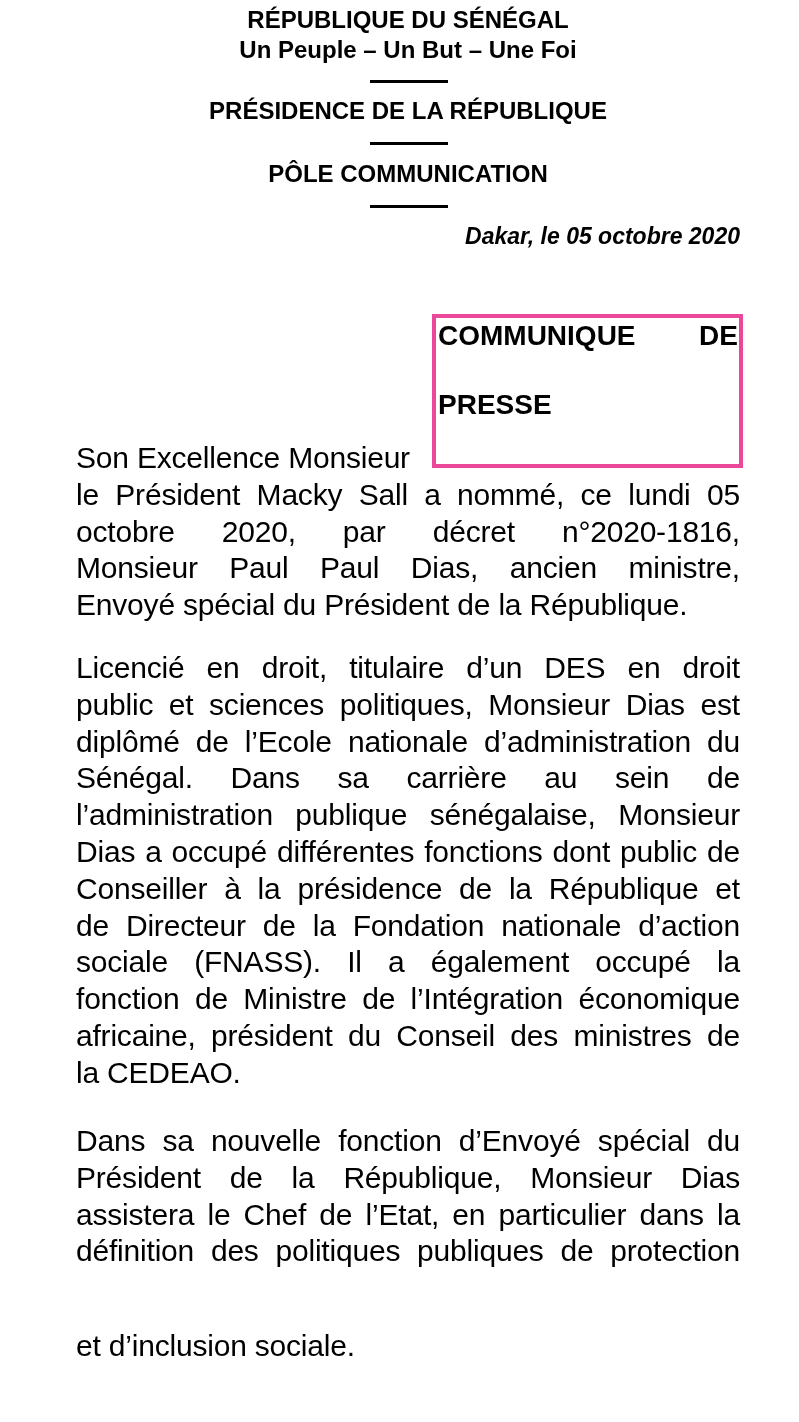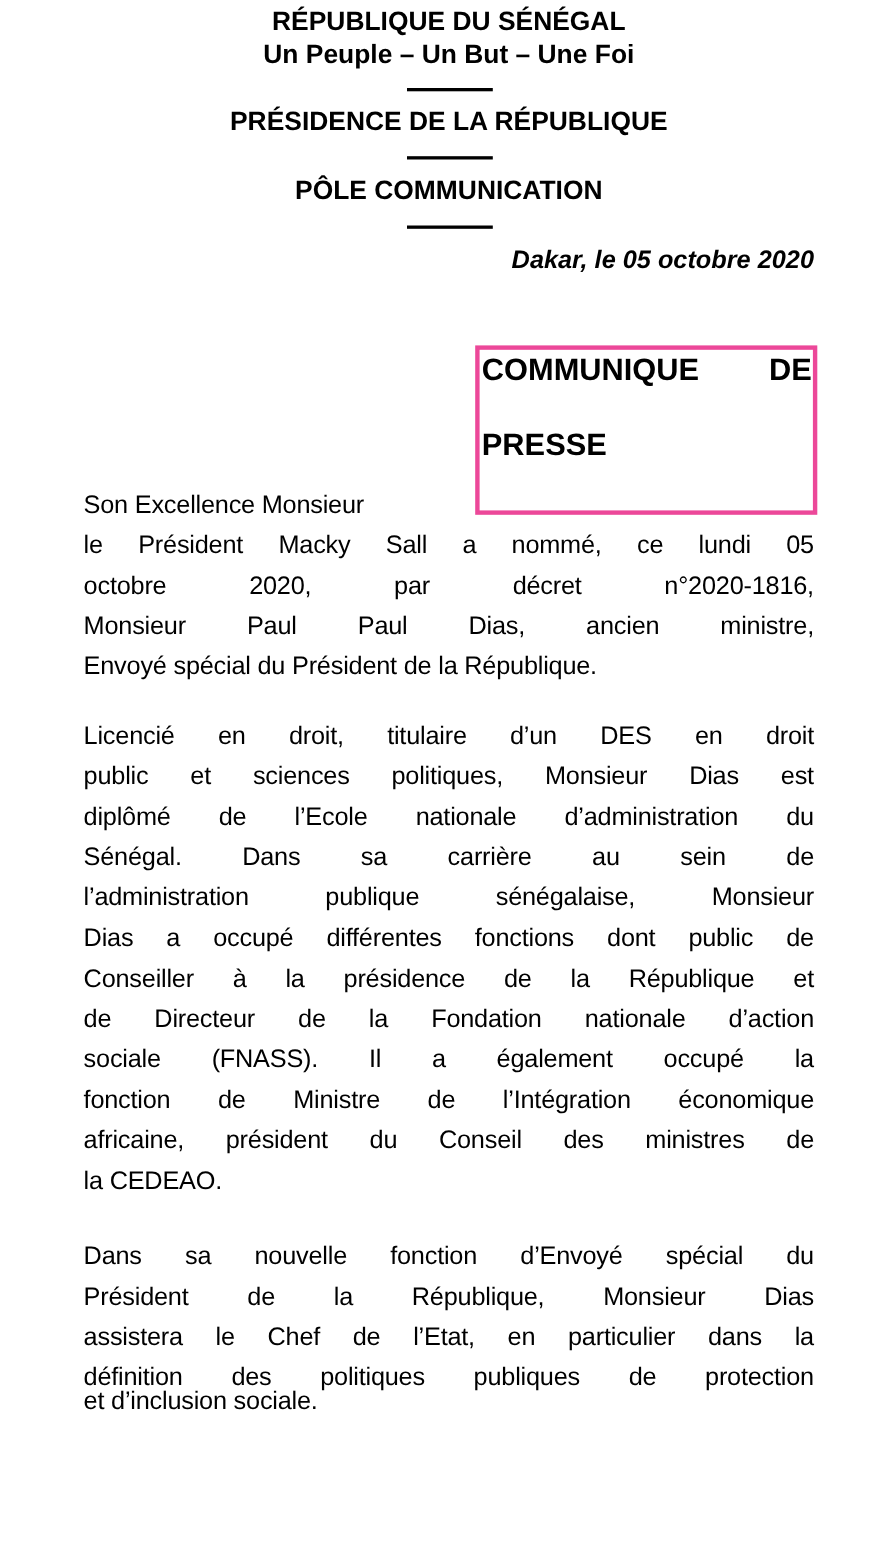--- a/index.html
+++ b/index.html
@@ -69,21 +69,21 @@
       white-space: nowrap;
     }
     .press-line.just {
       display: flex;
       justify-content: space-between;
     }
     .body-line {
       position: absolute;
       left: 76px;
       width: 664px;
-      font-size: 23px;
+      font-size: 30px;
       line-height: 36px;
       white-space: nowrap;
       letter-spacing: -0.2px;
     }
     .body-line.just {
       display: flex;
       justify-content: space-between;
     }
   </style>
 </head>
@@ -265,14 +265,14 @@
       <span>la</span>
     </div>
     <div class="body-line just" style="top: 1233.4px;">
       <span>définition</span>
       <span>des</span>
       <span>politiques</span>
       <span>publiques</span>
       <span>de</span>
       <span>protection</span>
     </div>
-    <div class="body-line" style="top: 1255px;">et d’inclusion sociale.</div>
+    <div class="body-line" style="top: 1328px;">et d’inclusion sociale.</div>
   </div>
 
 </body></html>

